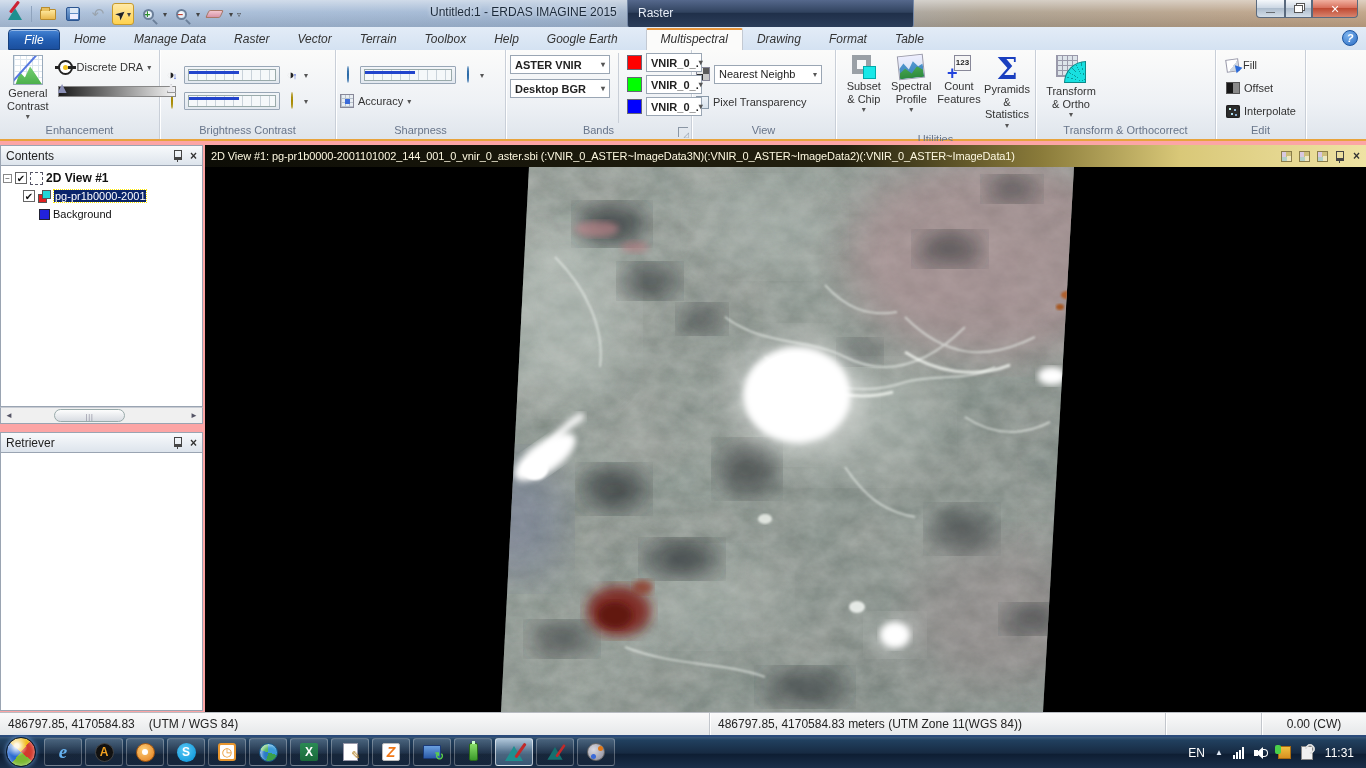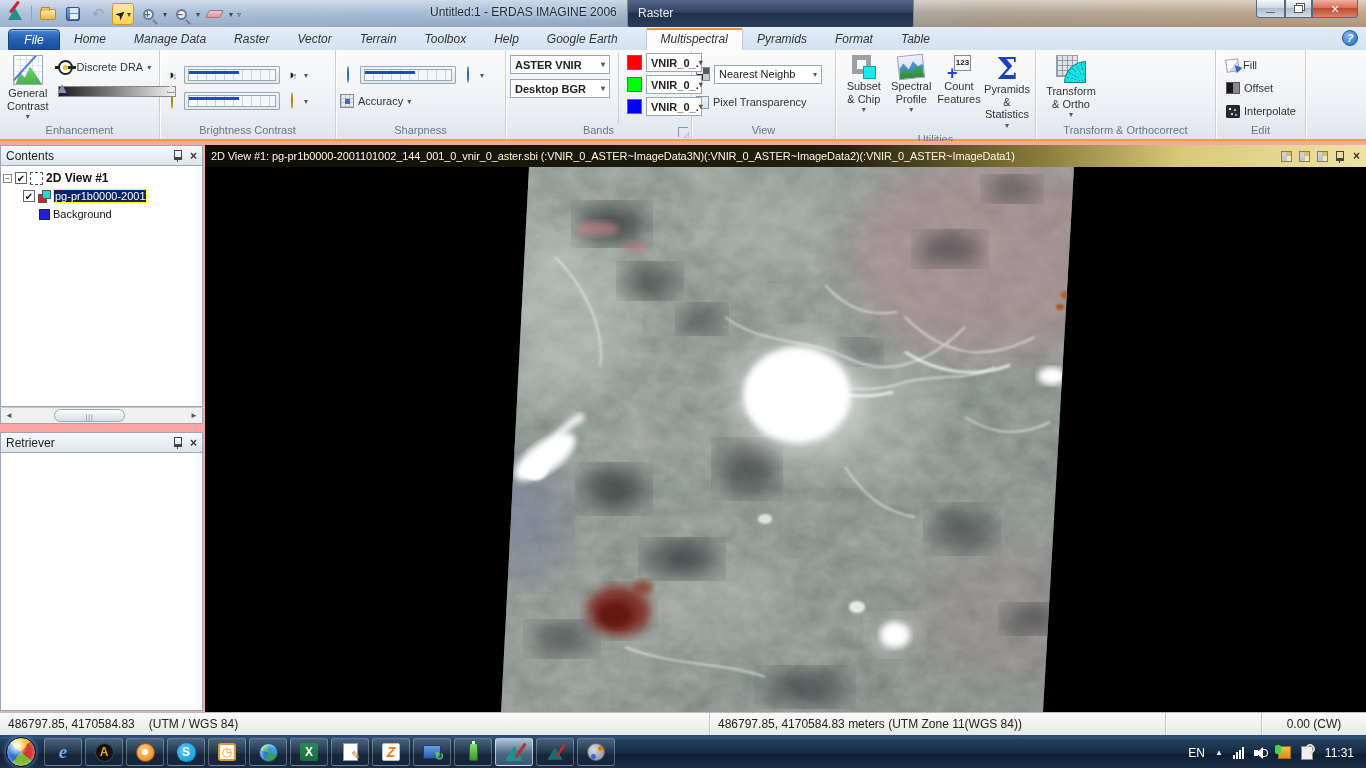--- a/index.html
+++ b/index.html
@@ -265,21 +265,21 @@
           <span class="pm minus">−</span>
         </span>
       </div>
     <span class="drop-sm">▾</span>
     <div class="qbtn">
         <span class="eraser"></span>
       </div>
     <span class="drop-sm">▾</span>
     <span class="drop-sm">▿</span>
   </div>
-  <div id="win-title">Untitled:1 - ERDAS IMAGINE 2006</div>
+  <div id="win-title">Untitled:1 - ERDAS IMAGINE 2015</div>
   <div id="ctx-group">
     <span>Raster</span>
   </div>
   <div class="winbtns">
     <div class="wbtn min">
         <span style="font-size:9px;margin-top:6px;">—</span>
       </div>
     <div class="wbtn res">
         <span class="res-g"></span>
       </div>
@@ -293,21 +293,21 @@
   <div class="ftab">File</div>
   <div class="tab">Home</div>
   <div class="tab">Manage Data</div>
   <div class="tab">Raster</div>
   <div class="tab">Vector</div>
   <div class="tab">Terrain</div>
   <div class="tab">Toolbox</div>
   <div class="tab">Help</div>
   <div class="tab">Google Earth</div>
   <div class="tab ctx1 active">Multispectral</div>
-  <div class="tab">Pyramids</div>
+  <div class="tab">Drawing</div>
   <div class="tab">Format</div>
   <div class="tab">Table</div>
   <div class="helpq">
       <span>?</span>
     </div>
 </div>
 
 <div id="ribbon">
 
   <div class="rgroup" style="width:160px;">

